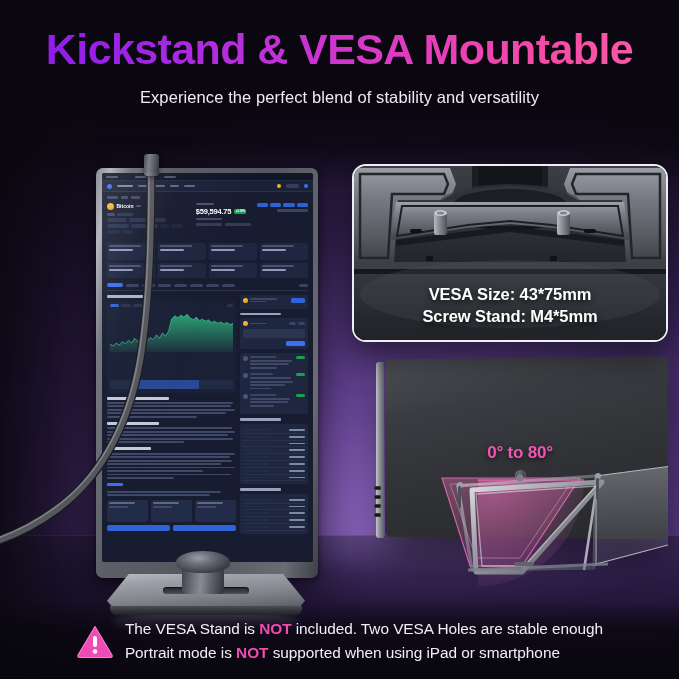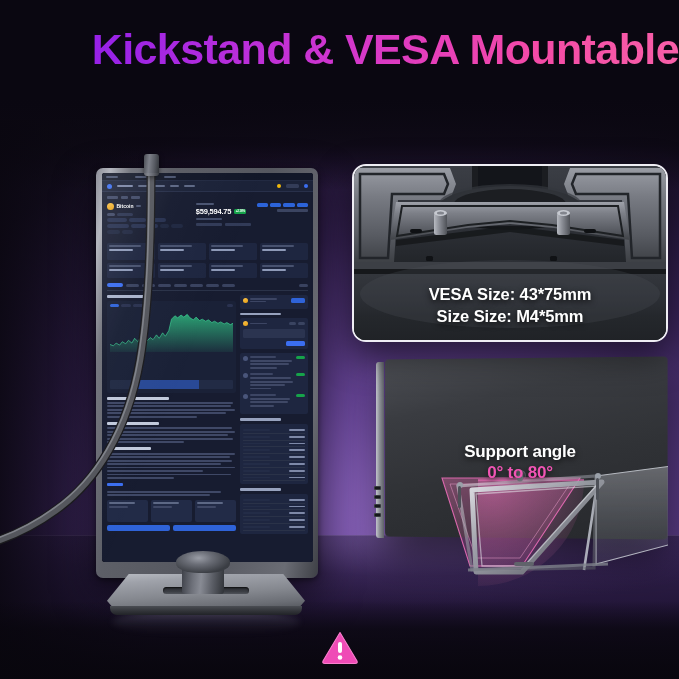--- a/index.html
+++ b/index.html
@@ -64,21 +64,21 @@
     left: 0; right: 0; bottom: 0;
     height: 78px;
     background: linear-gradient(180deg, rgba(8,6,13,0) 0%, rgba(8,6,13,0.72) 36%, rgba(8,6,13,0.95) 100%);
     pointer-events: none;
   }
 
   
   .headline {
     position: absolute;
     top: 26px; left: 0; right: 0;
-    text-align: right;
+    text-align: center;
     font-size: 43px;
     font-weight: 700;
     letter-spacing: -0.6px;
     line-height: 1.08;
     background: linear-gradient(90deg, #8c18e8 0%, #9a23e6 17%, #b52ddc 33%, #cf35cf 49%, #e63fb9 64%, #f44ba6 80%, #f85fa8 100%);
     -webkit-background-clip: text;
     background-clip: text;
     color: transparent;
     -webkit-text-fill-color: transparent;
     white-space: nowrap;
@@ -459,20 +459,21 @@
 
 <div id="stage">
 
   <div class="bg-base"></div>
   <div class="floor"></div>
   <div class="floor-sheen"></div>
   <div class="top-vignette"></div>
   <div class="left-vignette"></div>
 
   <div class="headline">Kickstand &amp; VESA Mountable</div>
+  <div class="subhead">Experience the perfect blend of stability and versatility</div>
 
   <div class="stand-base">
     <div class="stand-base-top"></div>
     <div class="stand-base-lip"></div>
     <div class="stand-slot"></div>
   </div>
   <div class="stand-reflect"></div>
   <div class="stand-neck"></div>
   <div class="stand-hinge"></div>
 
@@ -891,37 +892,36 @@
       <rect x="196" y="90" width="7" height="5" rx="1.5" fill="#101215"></rect>
 
       <rect x="-4" y="96" width="320" height="10" fill="#3c3f45"></rect>
       <rect x="-4" y="103" width="320" height="6" fill="#16181b"></rect>
       <rect x="-4" y="108" width="320" height="70" fill="#2a2d32"></rect>
       <rect x="-4" y="108" width="320" height="70" fill="url(#vgBg)" opacity="0.55"></rect>
       <ellipse cx="156" cy="128" rx="150" ry="34" fill="#4b4e55" opacity="0.28"></ellipse>
     </svg>
     <div class="vesa-caption">
       <div>VESA Size: 43*75mm</div>
-      <div>Size Size: M4*5mm</div>
+      <div>Screw Stand: M4*5mm</div>
     </div>
   </div>
 
   <div class="land-wrap">
     <div class="land-body"></div>
     <div class="land-edge-left"></div>
     <div class="land-cam"></div>
     <div class="land-ports">
       <div class="port"></div>
       <div class="port"></div>
       <div class="port"></div>
       <div class="port"></div>
     </div>
 
     <div class="support-label">
-      <div class="support-l1">Support angle</div>
       <div class="support-l2">0° to 80°</div>
     </div>
 
     <svg class="kick-svg" viewBox="0 0 296 250">
       <defs>
         <linearGradient id="kGlass" x1="0" y1="0" x2="0" y2="1">
           <stop offset="0%" stop-color="#d8dae0" stop-opacity="0.40"></stop>
           <stop offset="100%" stop-color="#9aa0ad" stop-opacity="0.16"></stop>
         </linearGradient>
         <linearGradient id="kPink" x1="0" y1="0" x2="0.4" y2="1">
@@ -965,15 +965,23 @@
   </div>
 
   <div class="bottom-scrim"></div>
 
   <div class="disclaimer">
     <svg class="warn-tri" viewBox="0 0 38 35">
       <path d="M19 2.5 L36 31 Q37 33.5 34 33.5 L4 33.5 Q1 33.5 2 31 Z" fill="#ef4bb6" stroke="#f97fcd" stroke-width="1.1" stroke-linejoin="round"></path>
       <rect x="17" y="12" width="4" height="11" rx="2" fill="#ffffff"></rect>
       <circle cx="19" cy="27.5" r="2.3" fill="#ffffff"></circle>
     </svg>
+    <div class="disc-text">
+      <div>
+        <span>The VESA Stand is </span><b>NOT</b><span> included. Two VESA Holes are stable enough</span>
+      </div>
+      <div>
+        <span>Portrait mode is </span><b>NOT</b><span> supported when using iPad or smartphone</span>
+      </div>
+    </div>
   </div>
 
 </div>
 
 </body></html>

